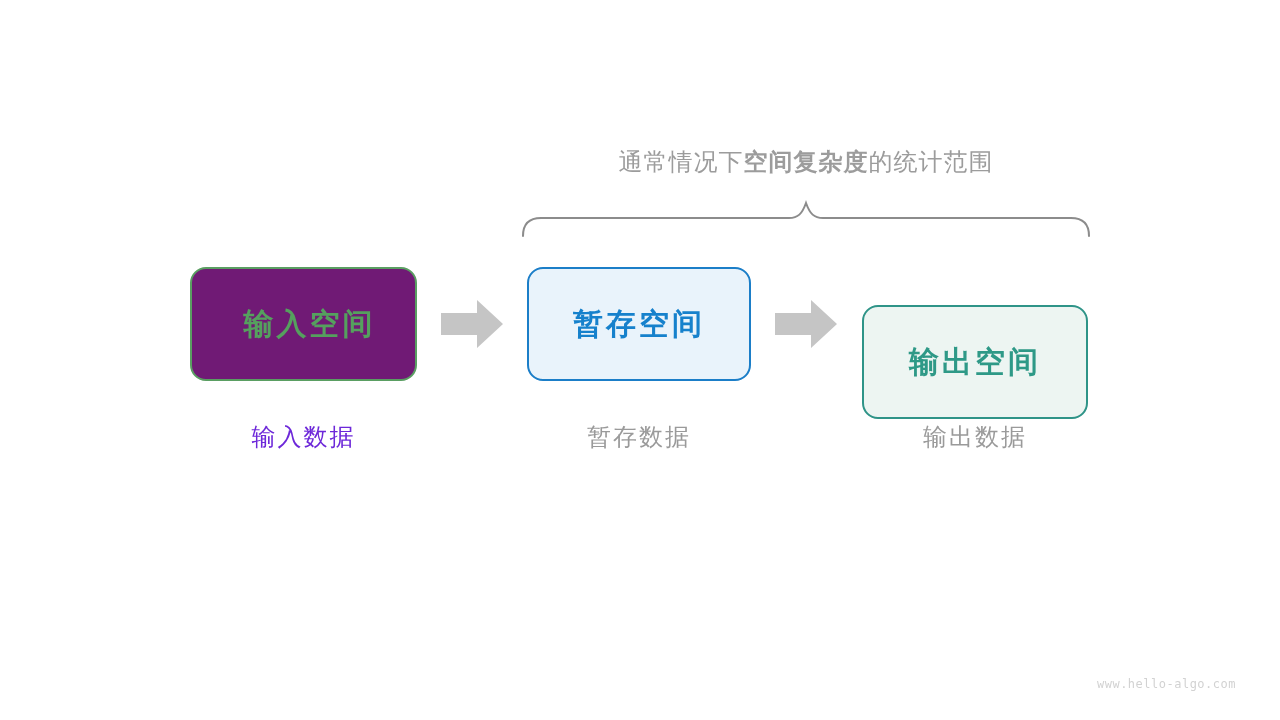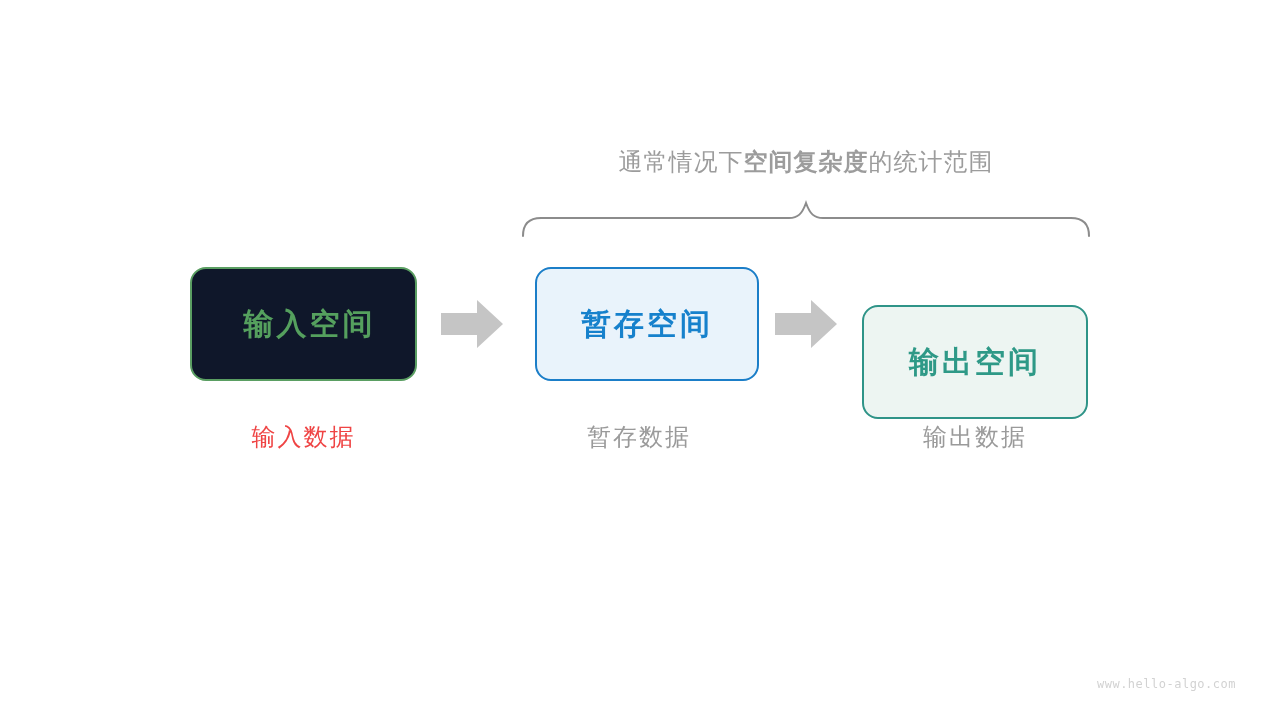--- a/index.html
+++ b/index.html
@@ -46,21 +46,21 @@
     align-items: center;
     justify-content: center;
   }
   .box-label {
     font-size: 30px;
     font-weight: 700;
     letter-spacing: 3px;
     white-space: nowrap;
   }
   .box1 { left: 190px; width: 227px; }
-  .box2 { left: 527px; width: 224px; margin-left: 8px; }
+  .box2 { left: 527px; width: 224px; }
   .box3 { left: 862px; width: 226px; margin-top: 38px; }
   .arrow {
     position: absolute;
     top: 300px;
     width: 62px;
     height: 48px;
   }
   .arrow1 { left: 441px; }
   .arrow2 { left: 775px; }
   .note {
@@ -89,41 +89,41 @@
 <div class="canvas">
 
   <div class="title" style="color: rgb(156, 156, 156);">
     <span>通常情况下</span><span class="b">空间复杂度</span><span>的统计范围</span>
   </div>
 
   <svg class="brace" viewBox="0 0 570 40" xmlns="http://www.w3.org/2000/svg">
     <path d="M 2 37 C 2 25, 8 19, 20 19 L 268 19 C 277 19, 281 15, 285 4 C 289 15, 293 19, 302 19 L 550 19 C 562 19, 568 25, 568 37" fill="none" stroke-width="2" stroke-linecap="round" stroke="#8c8c8c"></path>
   </svg>
 
-  <div class="box box1" style="border-color: rgb(90, 158, 98); background-color: #0f172a; color: rgb(85, 160, 94); padding-left: 12px;">
+  <div class="box box1" style="border-color: rgb(90, 158, 98); background-color: #701a75; color: rgb(85, 160, 94); padding-left: 12px;">
     <span class="box-label">输入空间</span>
   </div>
 
   <svg class="arrow arrow1" viewBox="0 0 62 48" xmlns="http://www.w3.org/2000/svg">
     <polygon points="0,13 36,13 36,0 62,24 36,48 36,35 0,35" fill="#c5c5c5"></polygon>
   </svg>
 
   <div class="box box2" style="border-color: rgb(27, 126, 200); background-color: rgb(233, 243, 251); color: rgb(22, 129, 204);">
     <span class="box-label">暂存空间</span>
   </div>
 
   <svg class="arrow arrow2" viewBox="0 0 62 48" xmlns="http://www.w3.org/2000/svg">
     <polygon points="0,13 36,13 36,0 62,24 36,48 36,35 0,35" fill="#c5c5c5"></polygon>
   </svg>
 
   <div class="box box3" style="border-color: rgb(47, 148, 136); background-color: rgb(237, 245, 242); color: rgb(46, 153, 135);">
     <span class="box-label">输出空间</span>
   </div>
 
-  <div class="note note1" style="color: #ef4444;">
+  <div class="note note1" style="color: #6d28d9;">
     <div>输入数据</div>
   </div>
 
   <div class="note note2" style="color: rgb(154, 154, 154);">
     <div>暂存数据</div>
   </div>
 
   <div class="note note3" style="color: rgb(154, 154, 154);">
     <div>输出数据</div>
   </div>

